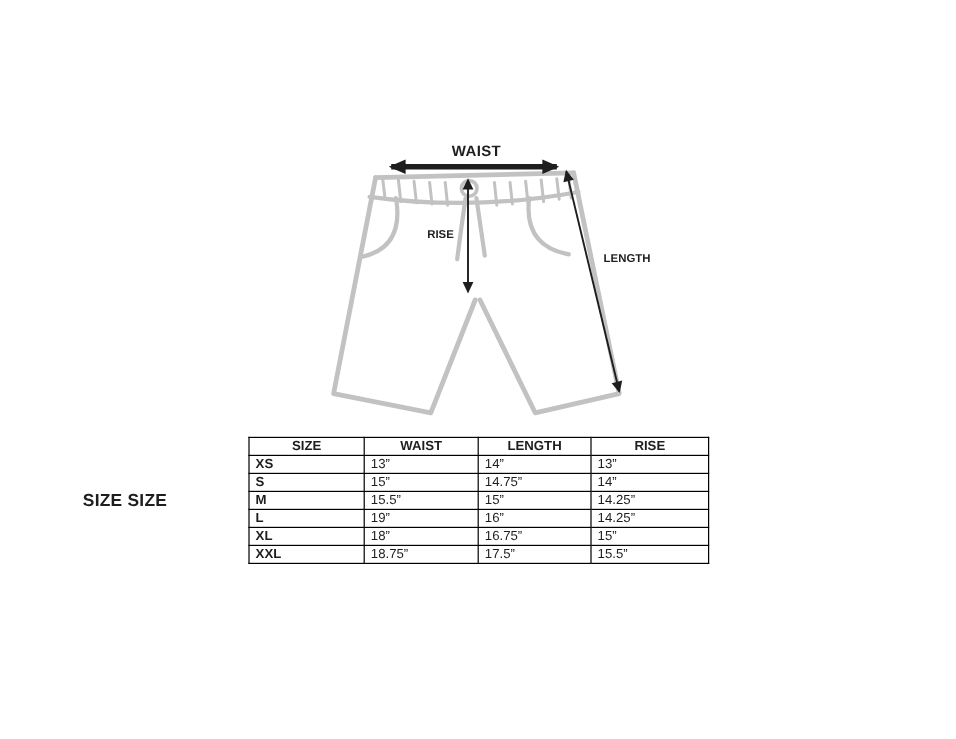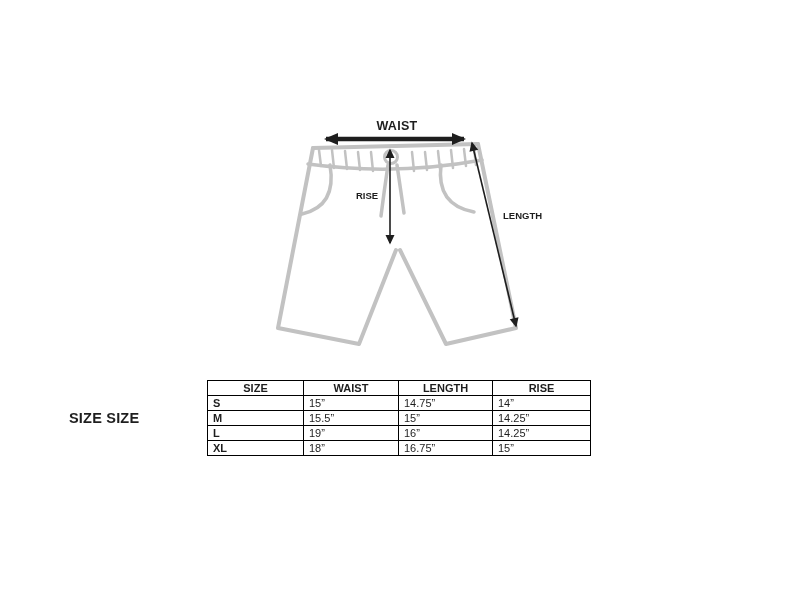--- a/index.html
+++ b/index.html
@@ -27,21 +27,21 @@
     left: 69px;
     top: 410px;
     font-size: 14.5px;
     font-weight: bold;
     color: #1e1e1e;
     letter-spacing: 0.2px;
   }
   table.size-table {
     position: absolute;
     left: 207px;
-    top: 380px;
+    top: 364px;
     width: 383px;
     border-collapse: collapse;
     table-layout: fixed;
   }
   .size-table th, .size-table td {
     border: 1px solid #000000;
     font-size: 11px;
     height: 14.4px;
     line-height: 14px;
     padding: 0 0 0 5px;
@@ -116,20 +116,26 @@
     <thead>
       <tr>
         <th>SIZE</th>
         <th>WAIST</th>
         <th>LENGTH</th>
         <th>RISE</th>
       </tr>
     </thead>
     <tbody>
       <tr>
+        <td class="size-cell">XS</td>
+        <td>13”</td>
+        <td>14”</td>
+        <td>13”</td>
+      </tr>
+      <tr>
         <td class="size-cell">S</td>
         <td>15”</td>
         <td>14.75”</td>
         <td>14”</td>
       </tr>
       <tr>
         <td class="size-cell">M</td>
         <td>15.5”</td>
         <td>15”</td>
         <td>14.25”</td>
@@ -139,16 +145,22 @@
         <td>19”</td>
         <td>16”</td>
         <td>14.25”</td>
       </tr>
       <tr>
         <td class="size-cell">XL</td>
         <td>18”</td>
         <td>16.75”</td>
         <td>15”</td>
       </tr>
+      <tr>
+        <td class="size-cell">XXL</td>
+        <td>18.75”</td>
+        <td>17.5”</td>
+        <td>15.5”</td>
+      </tr>
     </tbody>
   </table>
 
 </div>
 
 </body></html>

